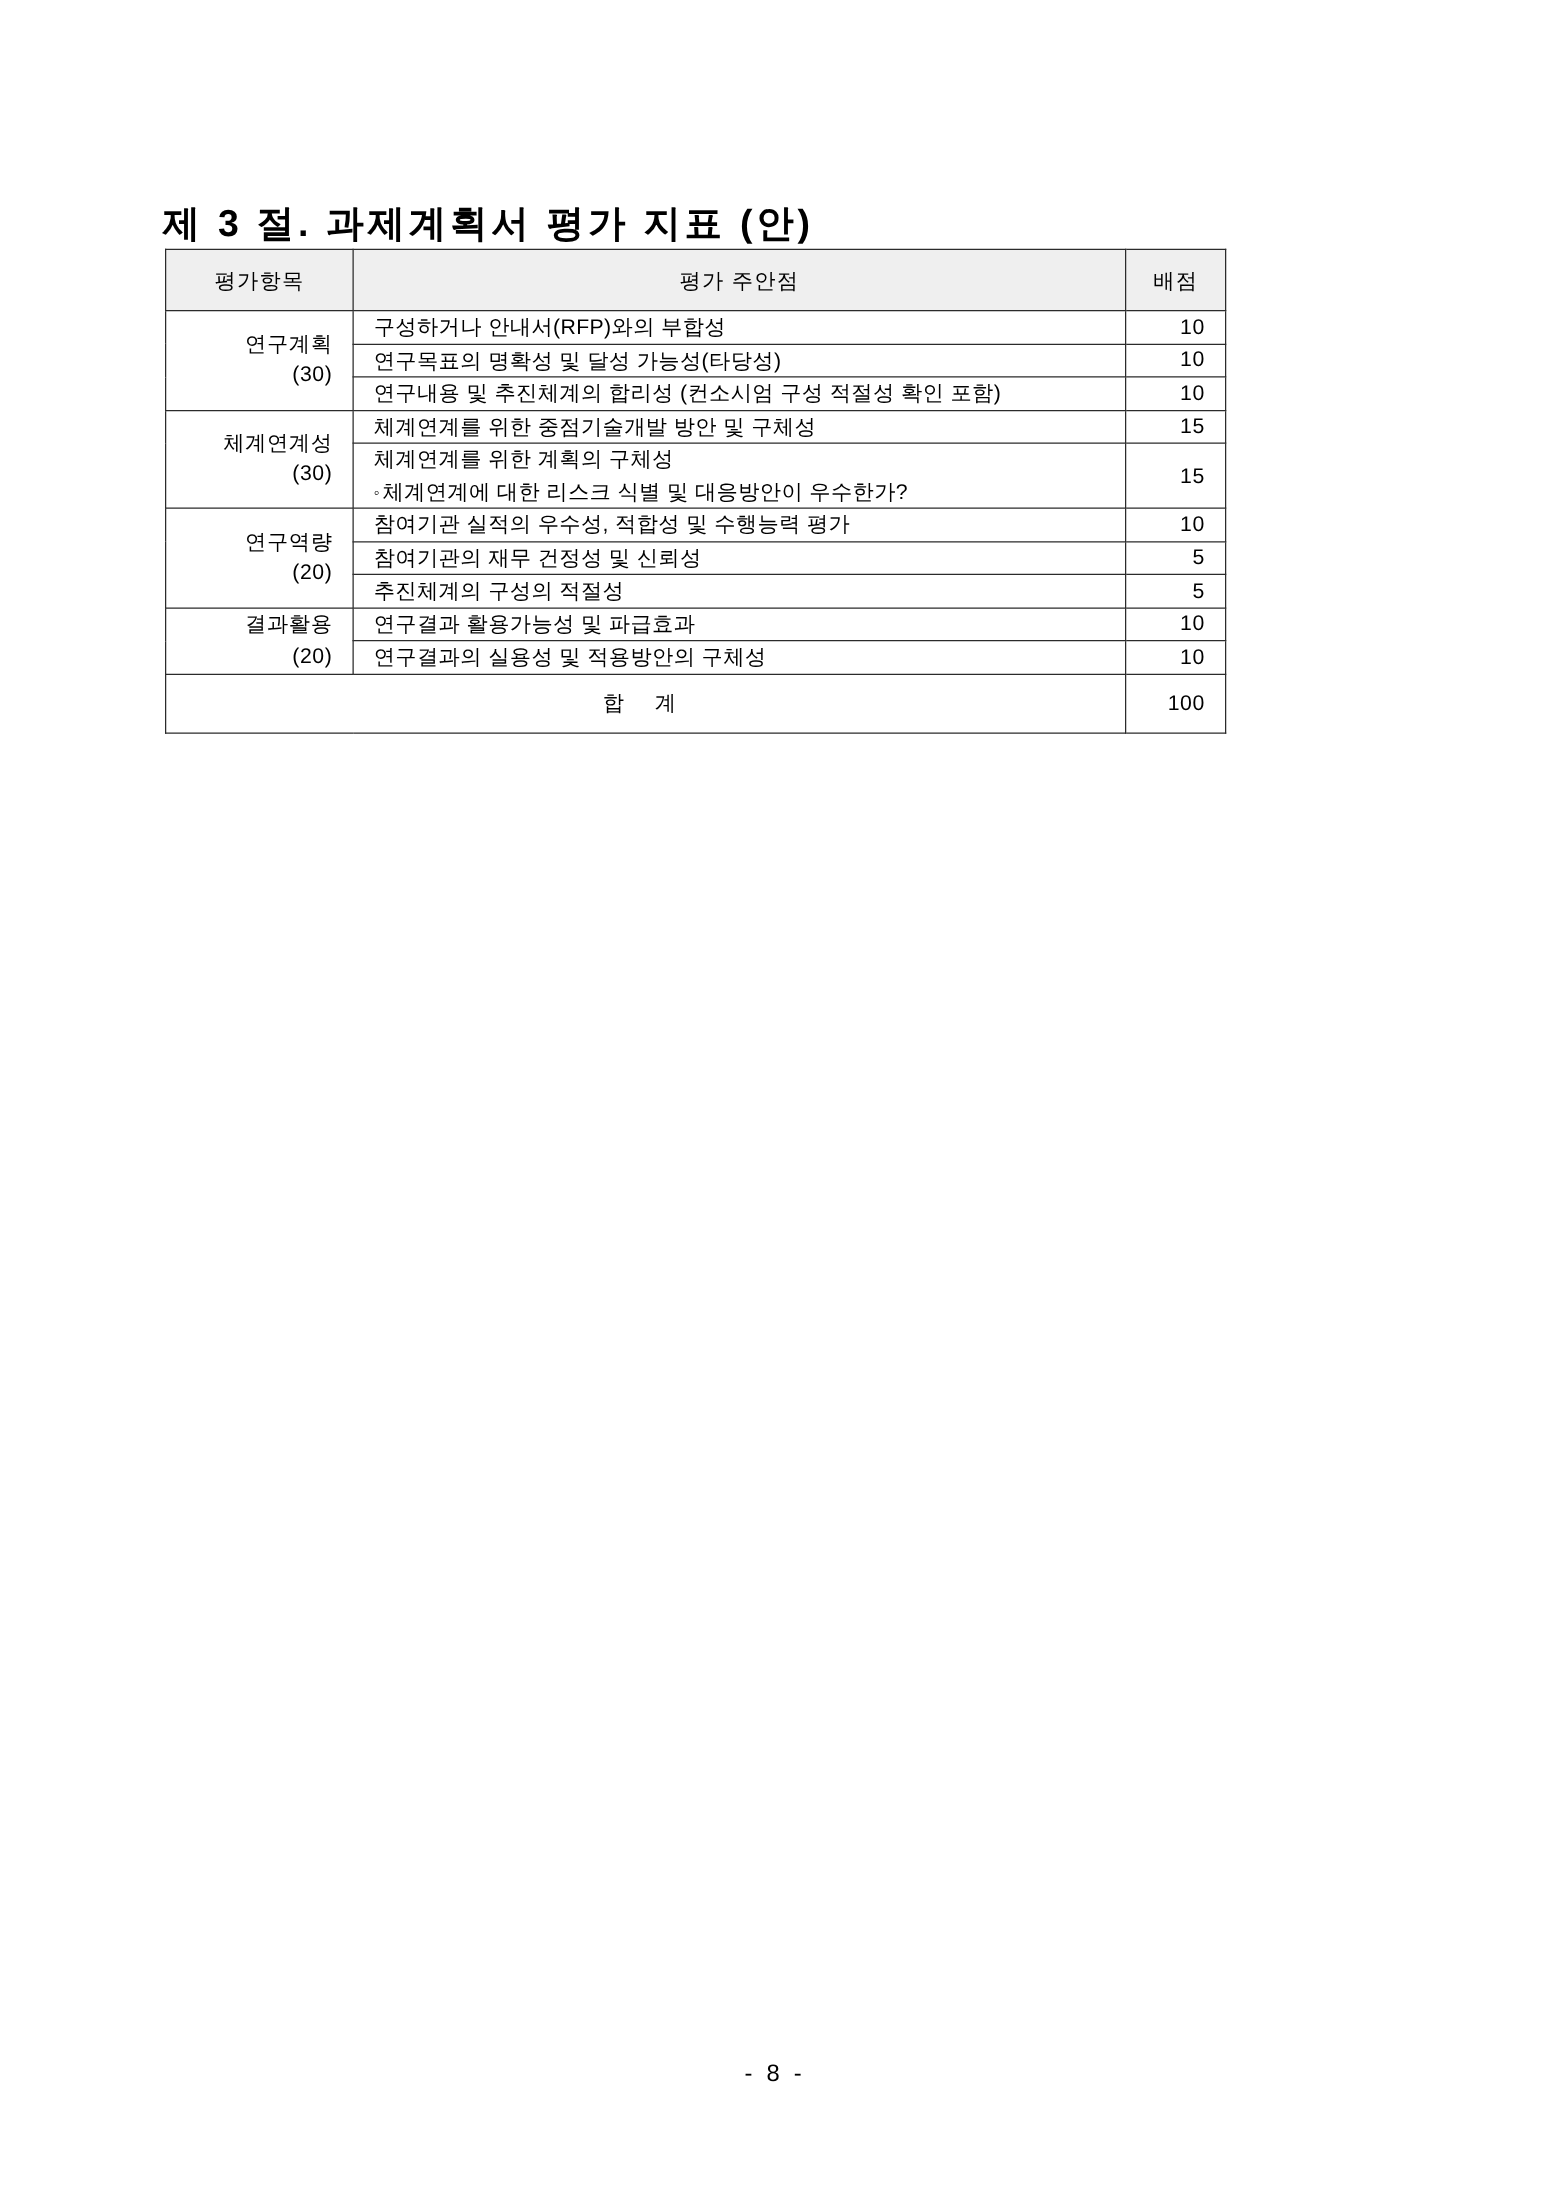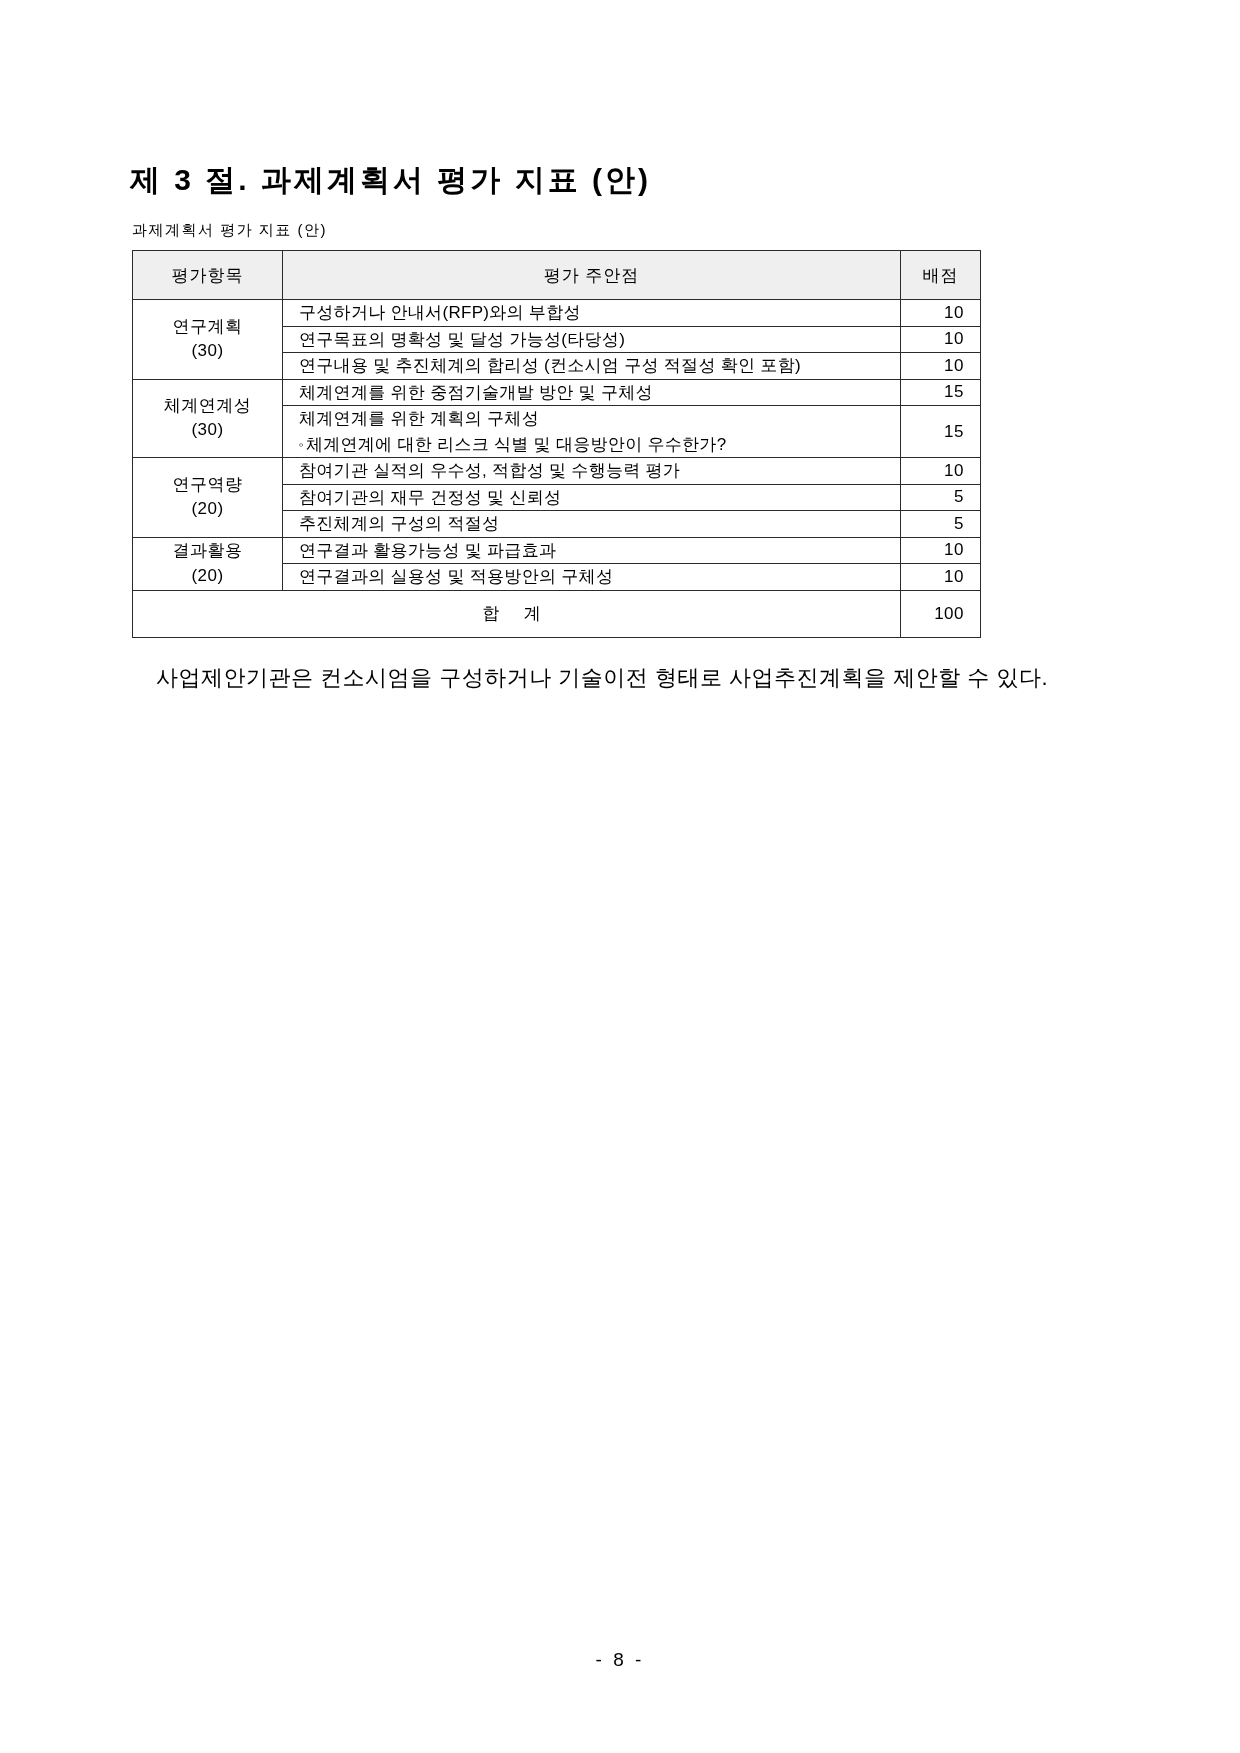--- a/index.html
+++ b/index.html
@@ -50,21 +50,21 @@
     background: #efefef;
     text-align: center;
     height: 48px;
     letter-spacing: 1px;
   }
   .col-cat { width: 150px; }
   .col-point { width: 618px; }
   .col-score { width: 80px; }
 
   td.cat {
-    text-align: center;
+    text-align: right;
     line-height: 1.45;
     letter-spacing: 0.5px;
   }
   td.point {
     text-align: left;
     line-height: 1.5;
     letter-spacing: 0.3px;
     padding-top: 9px;
     padding-bottom: 9px;
   }
@@ -110,21 +110,20 @@
     letter-spacing: 3px;
   }
 </style>
 </head>
 <body>
 
 <div class="page">
 
   <h1 class="section-title">제 3 절. 과제계획서 평가 지표 (안)</h1>
 
-  <div class="table-caption">과제계획서 평가 지표 (안)</div>
 
   <table class="eval">
     <colgroup>
       <col class="col-cat">
       <col class="col-point">
       <col class="col-score">
     </colgroup>
     <thead>
       <tr>
         <th>평가항목</th>
@@ -199,17 +198,16 @@
 
       <tr>
         <td class="total-label" colspan="2">합  계</td>
         <td class="score">100</td>
       </tr>
 
     </tbody>
   </table>
 
 
-  <p class="body-text">사업제안기관은 컨소시엄을 구성하거나 기술이전 형태로 사업추진계획을 제안할 수 있다.</p>
 
   <div class="page-number">- 8 -</div>
 
 </div>
 
 </body></html>

